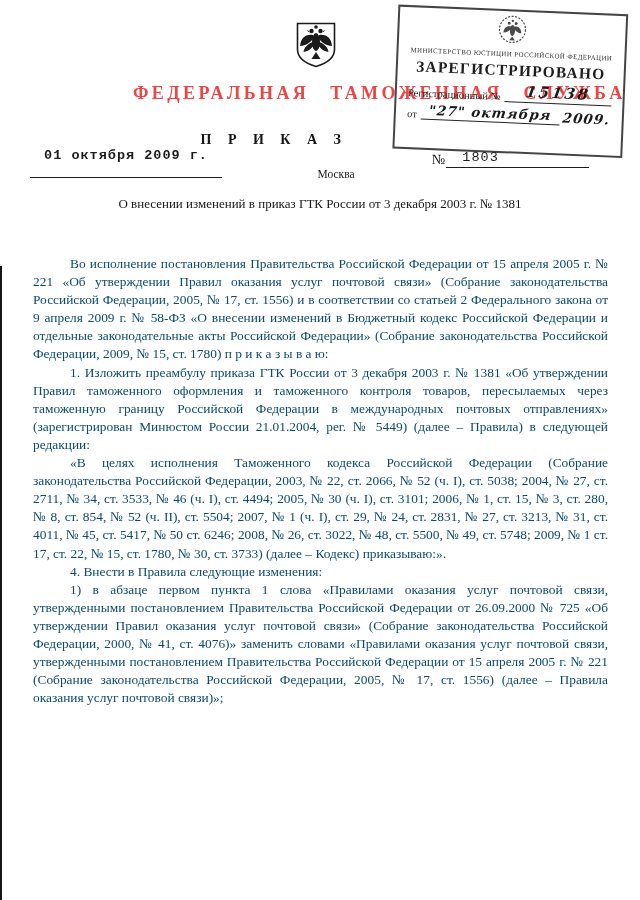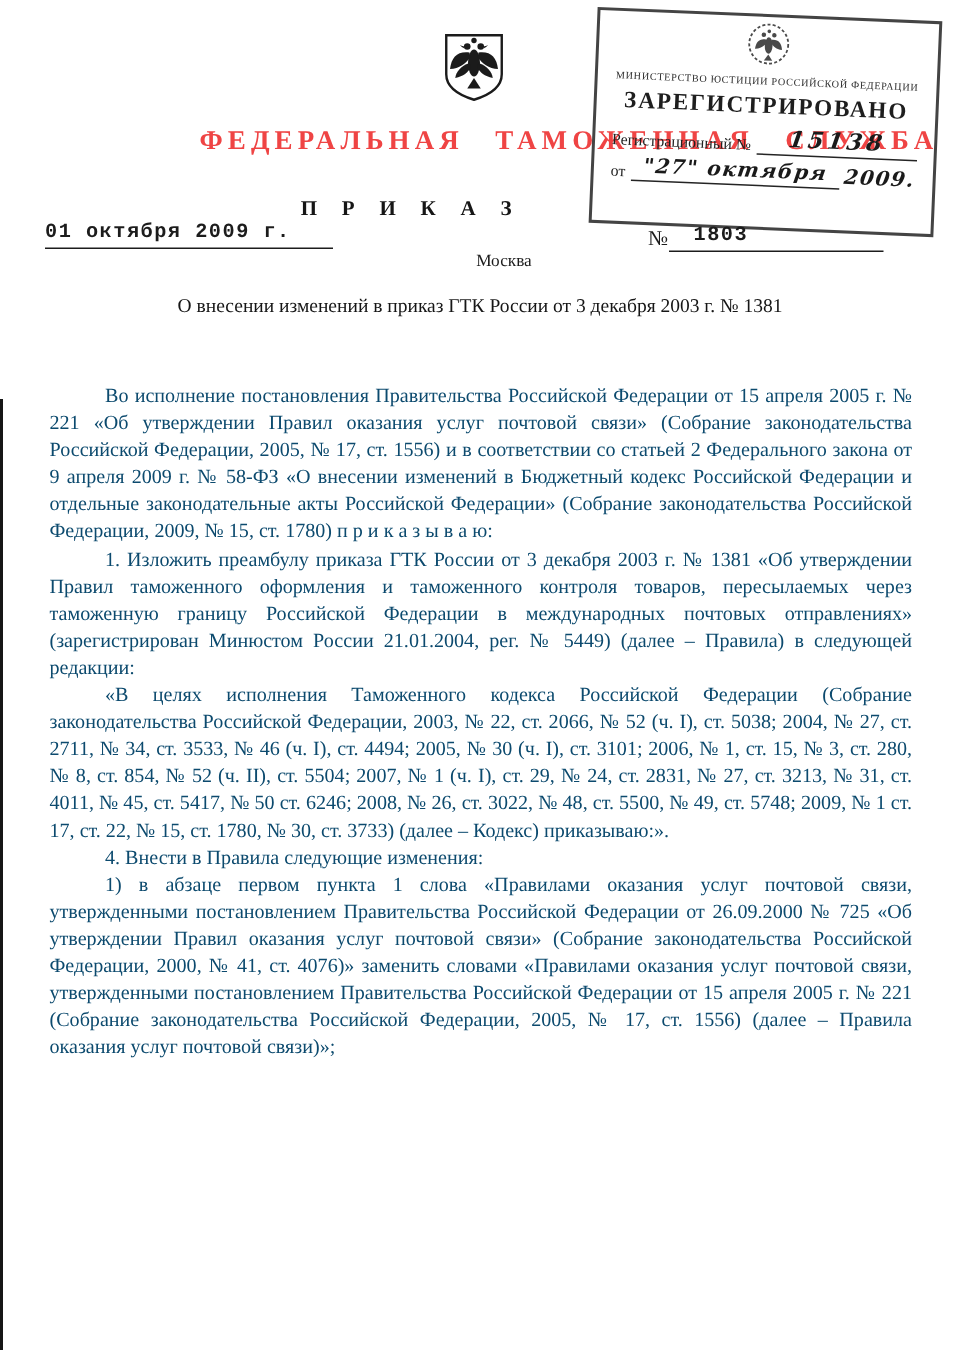--- a/index.html
+++ b/index.html
@@ -97,43 +97,43 @@
     font-weight: bold;
     font-size: 14px;
     letter-spacing: 6.5px;
     color: #161616;
   }
   
   .date-line {
     position: absolute;
     left: 30px; top: 148px;
     width: 192px;
-    text-align: left;
+    text-align: center;
     font-family: "Liberation Mono", monospace;
     font-size: 13.5px;
     font-weight: 600;
     letter-spacing: 1px;
     border-bottom: 1.7px solid #1c1c1c;
-    padding-bottom: 2px;
+    padding-bottom: 14px;
     white-space: nowrap;
   }
   .number-line {
     position: absolute;
     left: 432px; top: 150px;
     display: flex;
     align-items: flex-end;
   }
   .number-sign { font-size: 14px; }
   .number-value {
     width: 143px;
     margin-left: 1px;
     border-bottom: 1.7px solid #1c1c1c;
     font-family: "Liberation Mono", monospace;
     font-size: 13.5px;
-    font-weight: 700;
+    font-weight: 400;
     letter-spacing: 1px;
     padding: 0 0 2px 16px;
     box-sizing: border-box;
   }
   .city {
     position: absolute;
     left: 16px; top: 168px;
     width: 640px;
     text-align: center;
     font-size: 11.5px;

